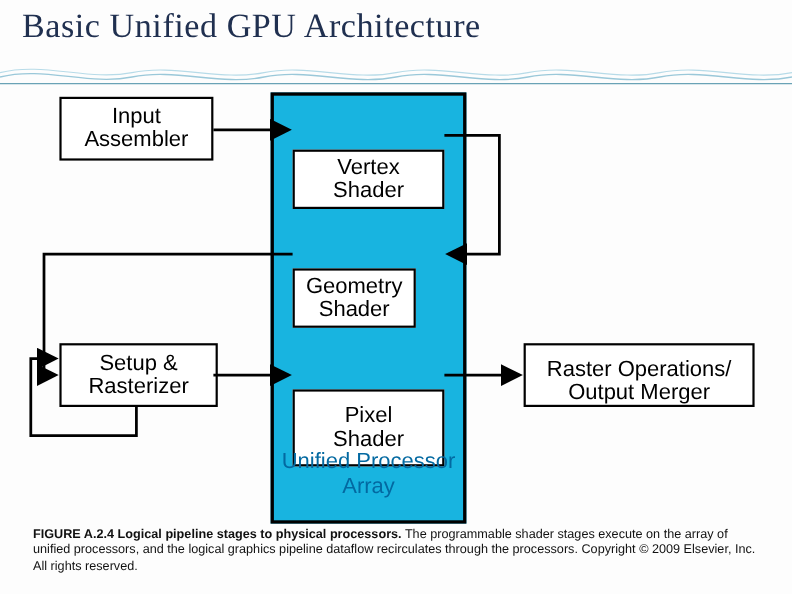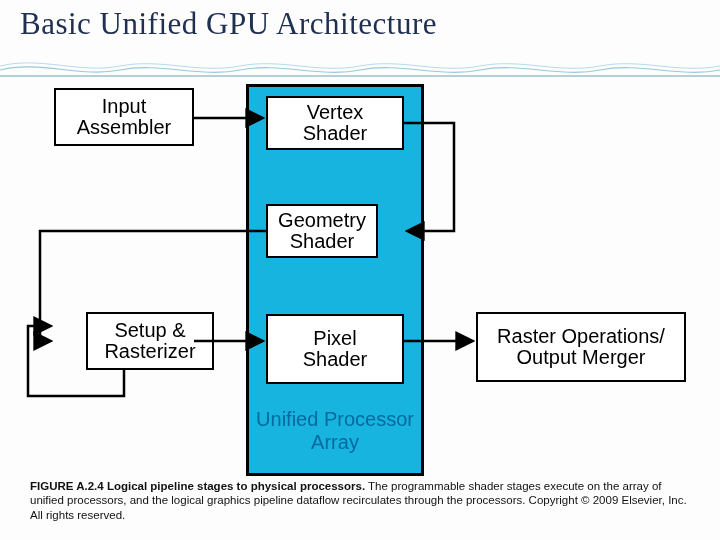--- a/index.html
+++ b/index.html
@@ -60,20 +60,21 @@
   }
   .box.outer {
     background: #ffffff;
     border: 2px solid #000;
     color: #000;
   }
   .box.inner {
     background: #ffffff;
     border: 2px solid #000;
     color: #000;
+    margin-top: 40px;
   }
   .unified-bg {
     position: absolute;
     background: var(--cyan);
     border: 3px solid #000;
     box-sizing: border-box;
   }
   .unified-label {
     position: absolute;
     text-align: center;
@@ -112,41 +113,41 @@
   </svg>
 
   <div class="diagram">
 
     <div class="unified-bg" style="left:246px; top:6px; width:178px; height:392px;"></div>
 
     <div class="box outer" style="left:54px; top:10px; width:140px; height:58px;">
       <span>Input<br>Assembler</span>
     </div>
 
-    <div class="box outer" style="left:54px; top:234px; width:128px; height:58px;margin-left:32px;">
+    <div class="box outer" style="left:54px; top:234px; width:144px; height:58px;">
       <span>Setup &amp;<br>Rasterizer</span>
     </div>
 
     <div class="box inner" style="left:266px; top:18px; width:138px; height:54px;">
       <span>Vertex<br>Shader</span>
     </div>
 
     <div class="box inner" style="left:266px; top:126px; width:112px; height:54px;">
       <span>Geometry<br>Shader</span>
     </div>
 
     <div class="box inner" style="left:266px; top:236px; width:138px; height:70px;">
       <span>Pixel<br>Shader</span>
     </div>
 
     <div class="unified-label" style="left:246px; top:330px; width:178px;">
       <span>Unified Processor<br>Array</span>
     </div>
 
-    <div class="box outer" style="left:476px; top:234px; width:210px; height:70px;">
+    <div class="box outer" style="left:476px; top:234px; width:210px; height:58px;justify-content:flex-end;">
       <span>Raster Operations/<br>Output Merger</span>
     </div>
 
     <svg class="diagram-svg" viewBox="0 0 720 400">
       <defs>
         <marker id="arrow" viewBox="0 0 12 12" refX="10" refY="6" markerWidth="8" markerHeight="8" orient="auto-start-reverse">
           <path d="M0,0 L12,6 L0,12 z" fill="#000"></path>
         </marker>
       </defs>
 

